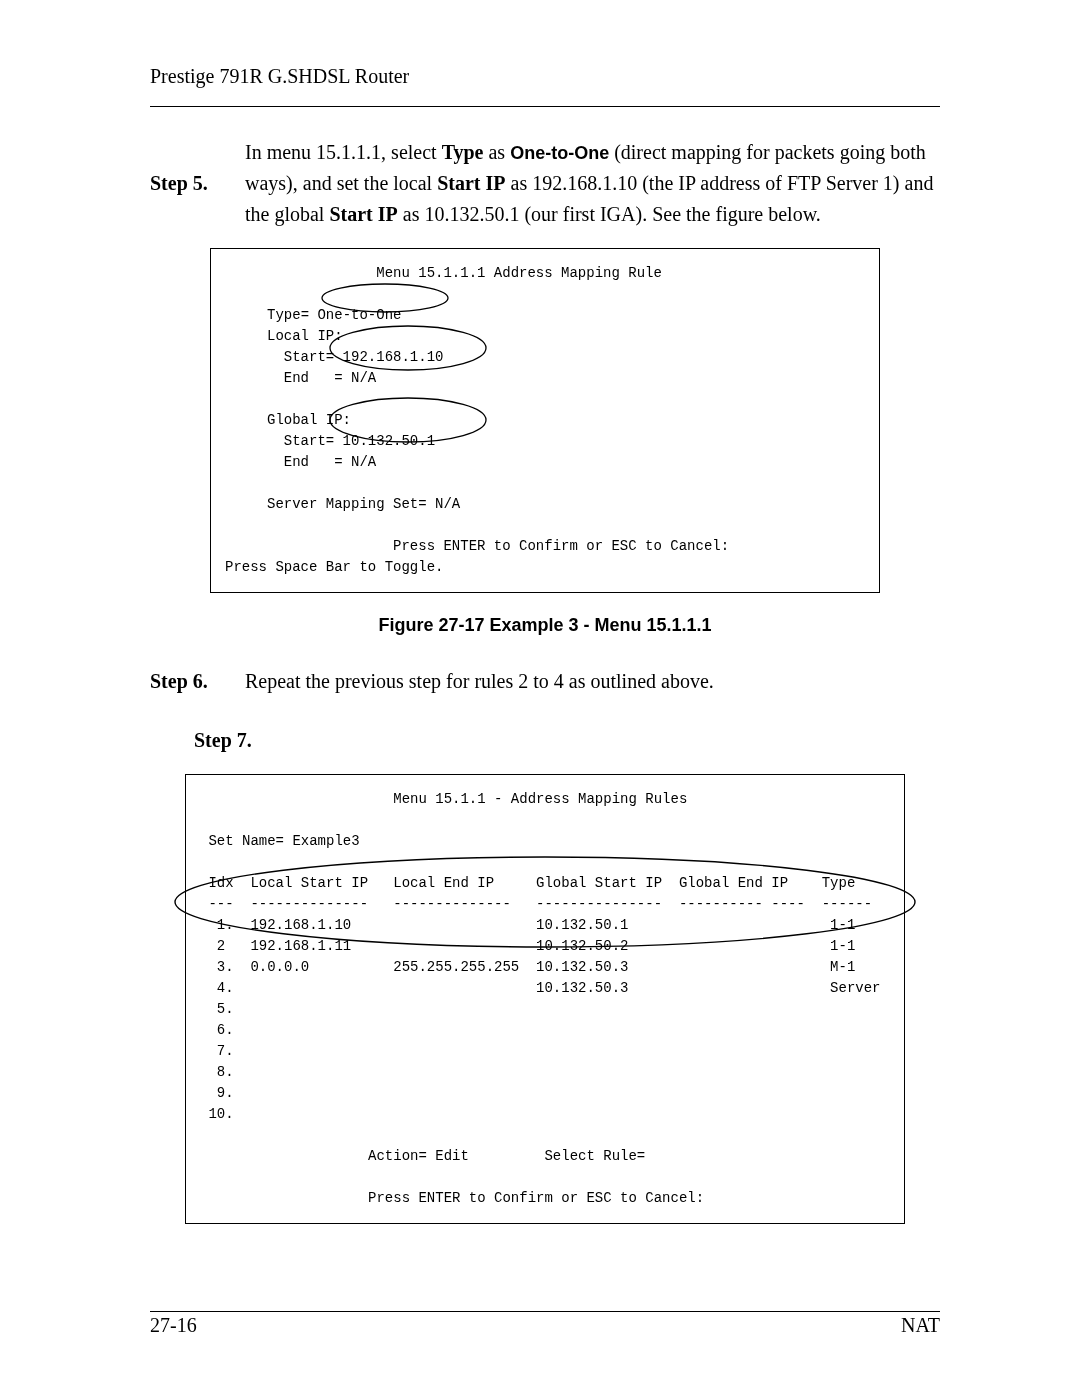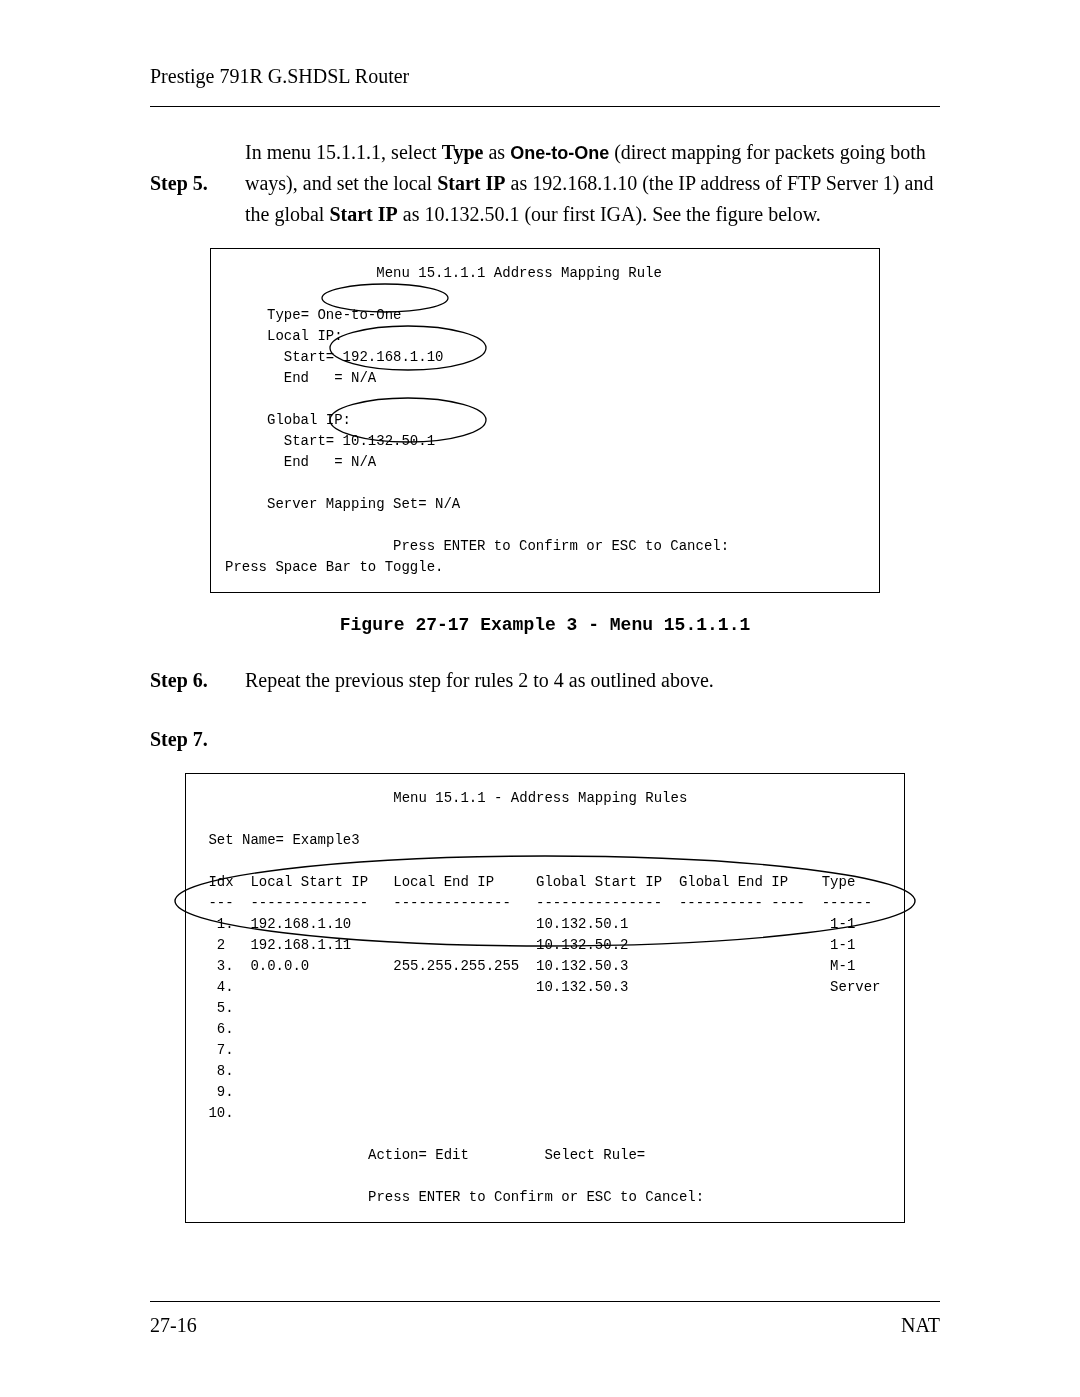--- a/index.html
+++ b/index.html
@@ -67,33 +67,33 @@
 
   
   .overlay {
     position: absolute;
     top: 0; left: 0;
     pointer-events: none;
   }
 
   .fig-caption {
     text-align: center;
-    font-family: Liberation Mono, monospace;
+    font-family: Liberation Sans, sans-serif;
     font-weight: bold;
     font-size: 18px;
     margin: 22px 0 30px 0;
   }
 
   .footer {
     position: absolute;
     left: 150px;
     right: 140px;
     bottom: 60px;
     border-top: 1.5px solid #000;
-    padding-top: 12px;
+    padding-top: 2px;
     display: flex;
     justify-content: space-between;
     font-size: 20px;
   }
 </style>
 </head>
 <body>
 
 <div class="page">
 
@@ -131,21 +131,21 @@
       </svg>
     </div>
 
     <div class="fig-caption">Figure 27-17 Example 3 - Menu 15.1.1.1</div>
 
     <div class="step-row">
       <div class="step-label">Step 6.</div>
       <div class="step-body">Repeat the previous step for rules 2 to 4 as outlined above.</div>
     </div>
 
-    <div class="step-row" style="margin-top:28px;">
+    <div class="step-row" style="margin-top:28px;margin-left:44px;">
       <div class="step-label">Step 7.</div>
     </div>
 
     <div class="term-outer term2-outer">
       <div class="term-box"><span>                       Menu 15.1.1 - Address Mapping Rules</span>
 
 <span> Set Name= Example3</span>
 
 <span> Idx  Local Start IP   Local End IP     Global Start IP  Global End IP    Type</span>
 <span> ---  --------------   --------------   ---------------  ---------- ----  ------</span>

